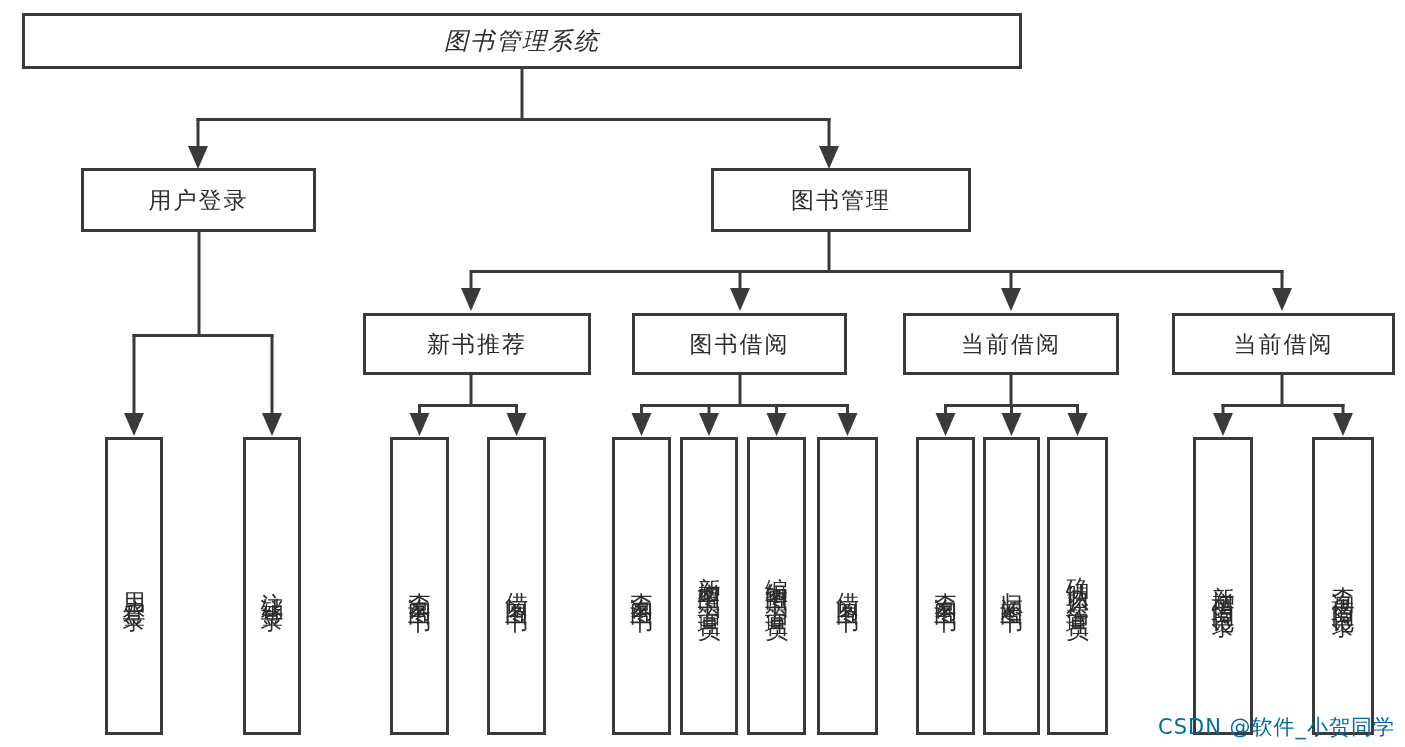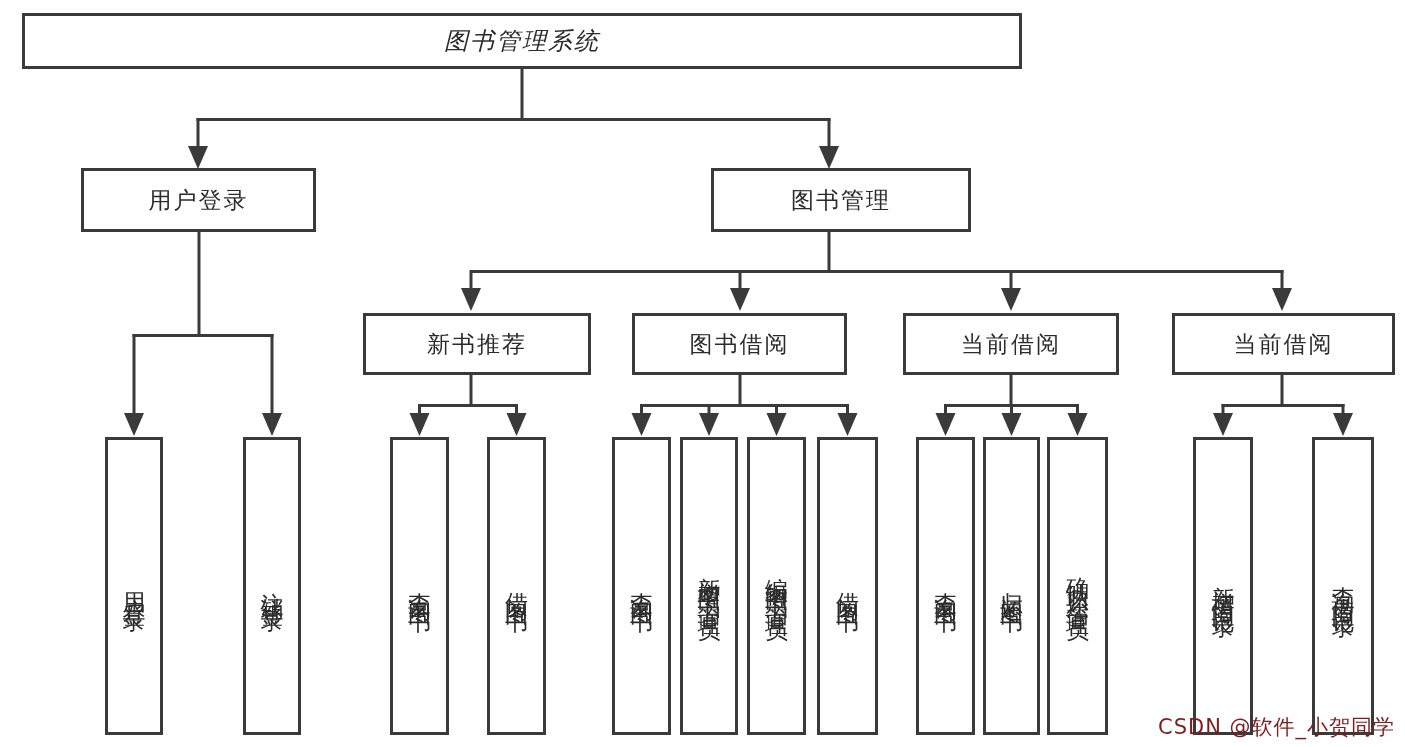--- a/index.html
+++ b/index.html
@@ -14,21 +14,21 @@
     border:3px solid #3a3a3a; display:flex; align-items:center; justify-content:center;
   }
   .hlabel { font-size:23px; letter-spacing:2px; white-space:nowrap; }
   .root-label { font-size:24px; letter-spacing:2px;font-style:italic; }
   .vlabel {
     writing-mode:vertical-rl; text-orientation:mixed;
     font-size:23px; letter-spacing:6px; line-height:1; white-space:nowrap;
   }
   .watermark {
     position:absolute; left:1158px; top:713px; width:240px;
-    font-size:21px; color:#7f1d1d; letter-spacing:1px; white-space:nowrap;
+    font-size:21px; color:#0369a1; letter-spacing:1px; white-space:nowrap;
     z-index:5;
   }
 </style>
 </head>
 <body>
 
 <div class="stage">
 
   <svg class="connectors" viewBox="0 0 1405 747" xmlns="http://www.w3.org/2000/svg">
     <g stroke="#3a3a3a" stroke-width="3" fill="none">

